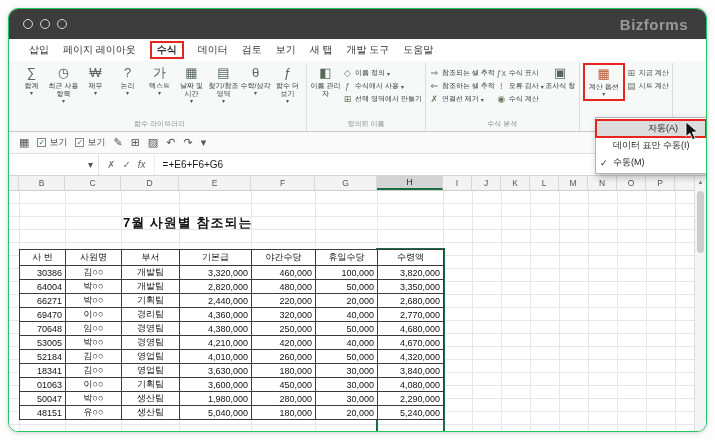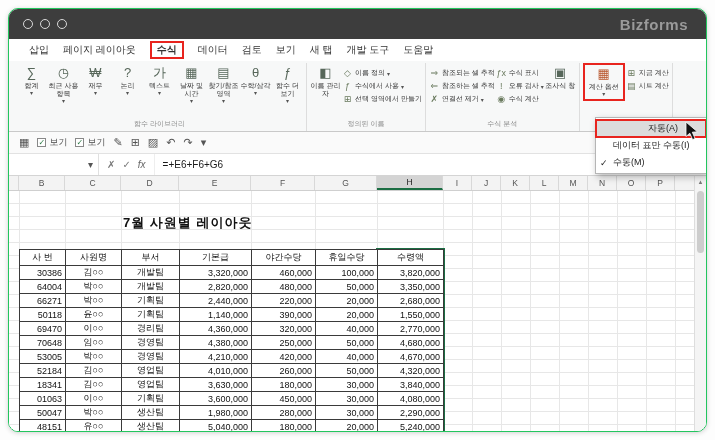--- a/index.html
+++ b/index.html
@@ -303,21 +303,21 @@
         <div class="vline" style="left: 492px;"></div>
         <div class="vline" style="left: 463px;"></div>
         <div class="vline" style="left: 434px;"></div>
         <div class="vline" style="left: 368px;"></div>
         <div class="vline" style="left: 306px;"></div>
         <div class="vline" style="left: 242px;"></div>
         <div class="vline" style="left: 170px;"></div>
         <div class="vline" style="left: 112px;"></div>
         <div class="vline" style="left: 56px;"></div>
         <div class="vline" style="left: 10px;"></div>
-      <div class="sheet-title">7월 사원별 레이아웃</div>
+      <div class="sheet-title">7월 사원별 참조되는</div>
       <div class="selbox"></div>
     <table class="paytable">
           <colgroup>
             <col style="width: 46px;">
             <col style="width: 56px;">
             <col style="width: 58px;">
             <col style="width: 72px;">
             <col style="width: 64px;">
             <col style="width: 62px;">
             <col style="width: 66px;">
@@ -355,29 +355,20 @@
             <tr>
               <td class="r">66271</td>
               <td class="c">박○○</td>
               <td class="c">기획팀</td>
               <td class="r">2,440,000</td>
               <td class="r">220,000</td>
               <td class="r">20,000</td>
               <td class="r">2,680,000</td>
             </tr>
             <tr>
-              <td class="r">50118</td>
-              <td class="c">윤○○</td>
-              <td class="c">기획팀</td>
-              <td class="r">1,140,000</td>
-              <td class="r">390,000</td>
-              <td class="r">20,000</td>
-              <td class="r">1,550,000</td>
-            </tr>
-            <tr>
               <td class="r">69470</td>
               <td class="c">이○○</td>
               <td class="c">경리팀</td>
               <td class="r">4,360,000</td>
               <td class="r">320,000</td>
               <td class="r">40,000</td>
               <td class="r">2,770,000</td>
             </tr>
             <tr>
               <td class="r">70648</td>

